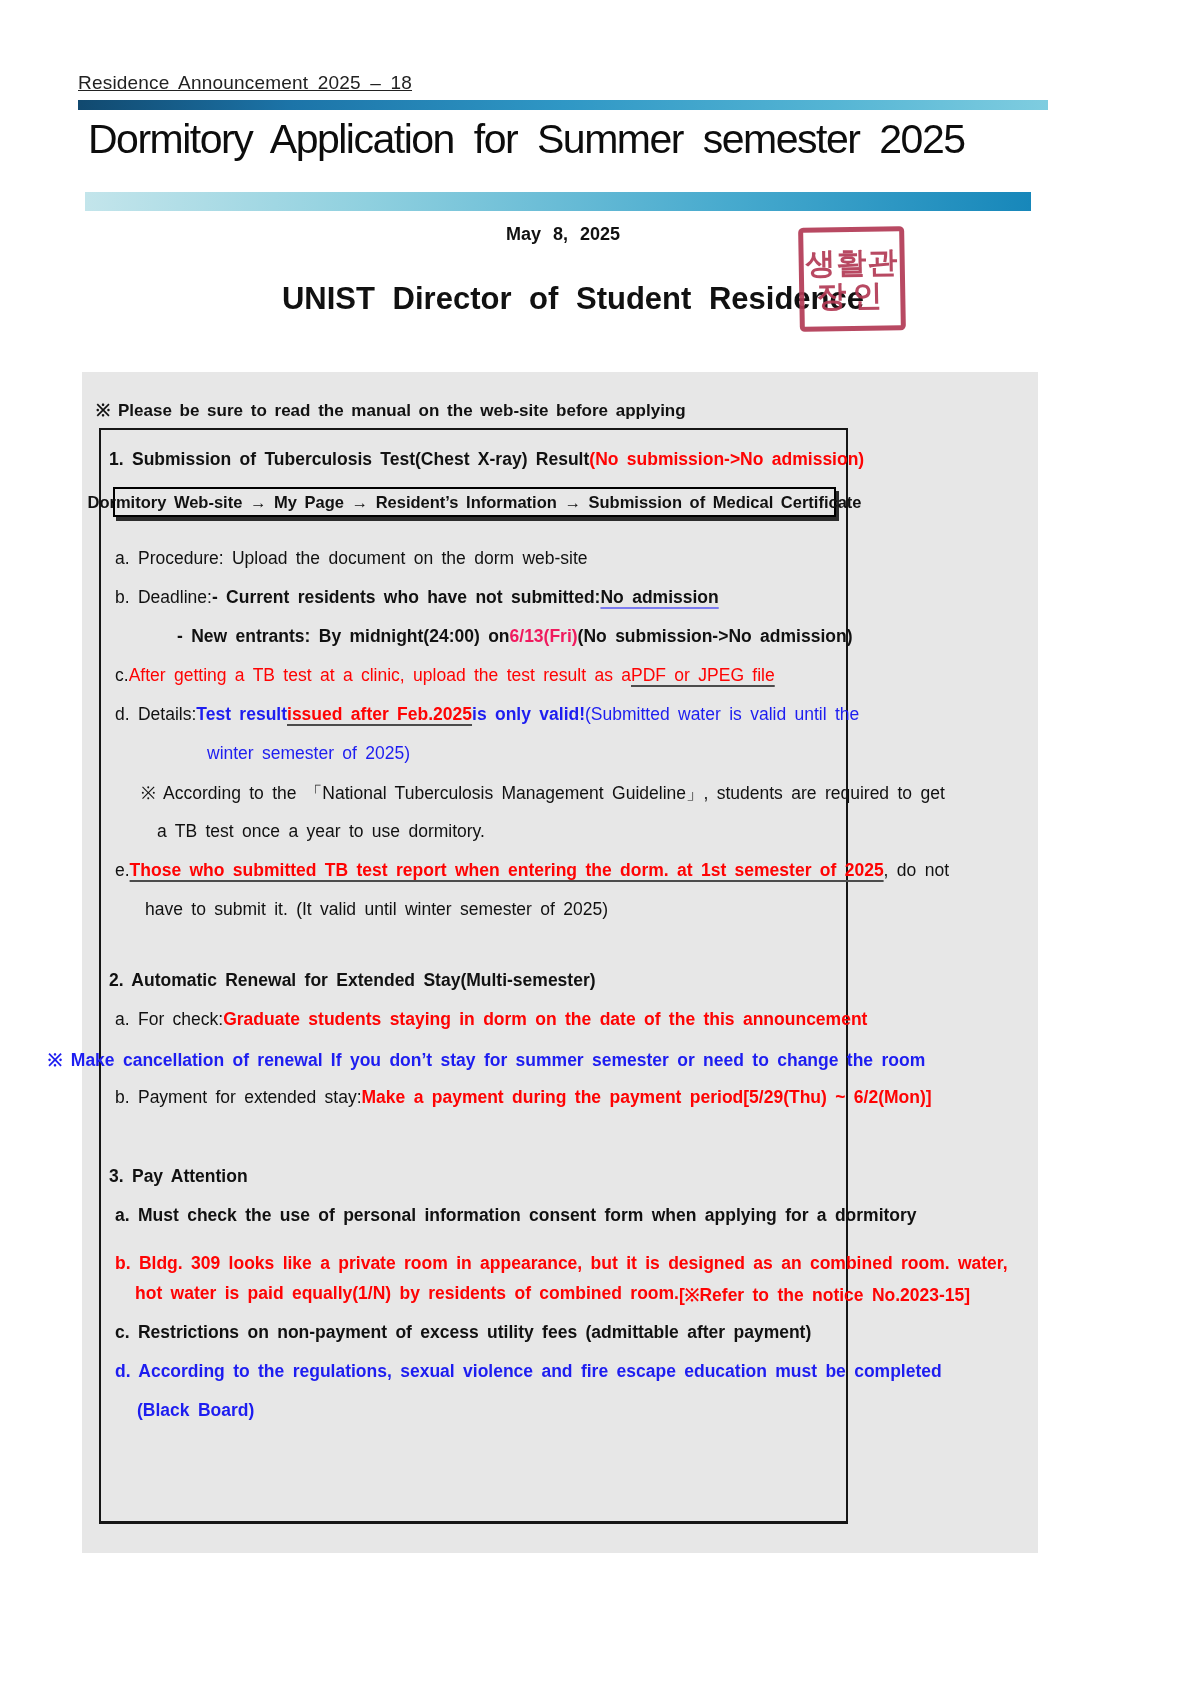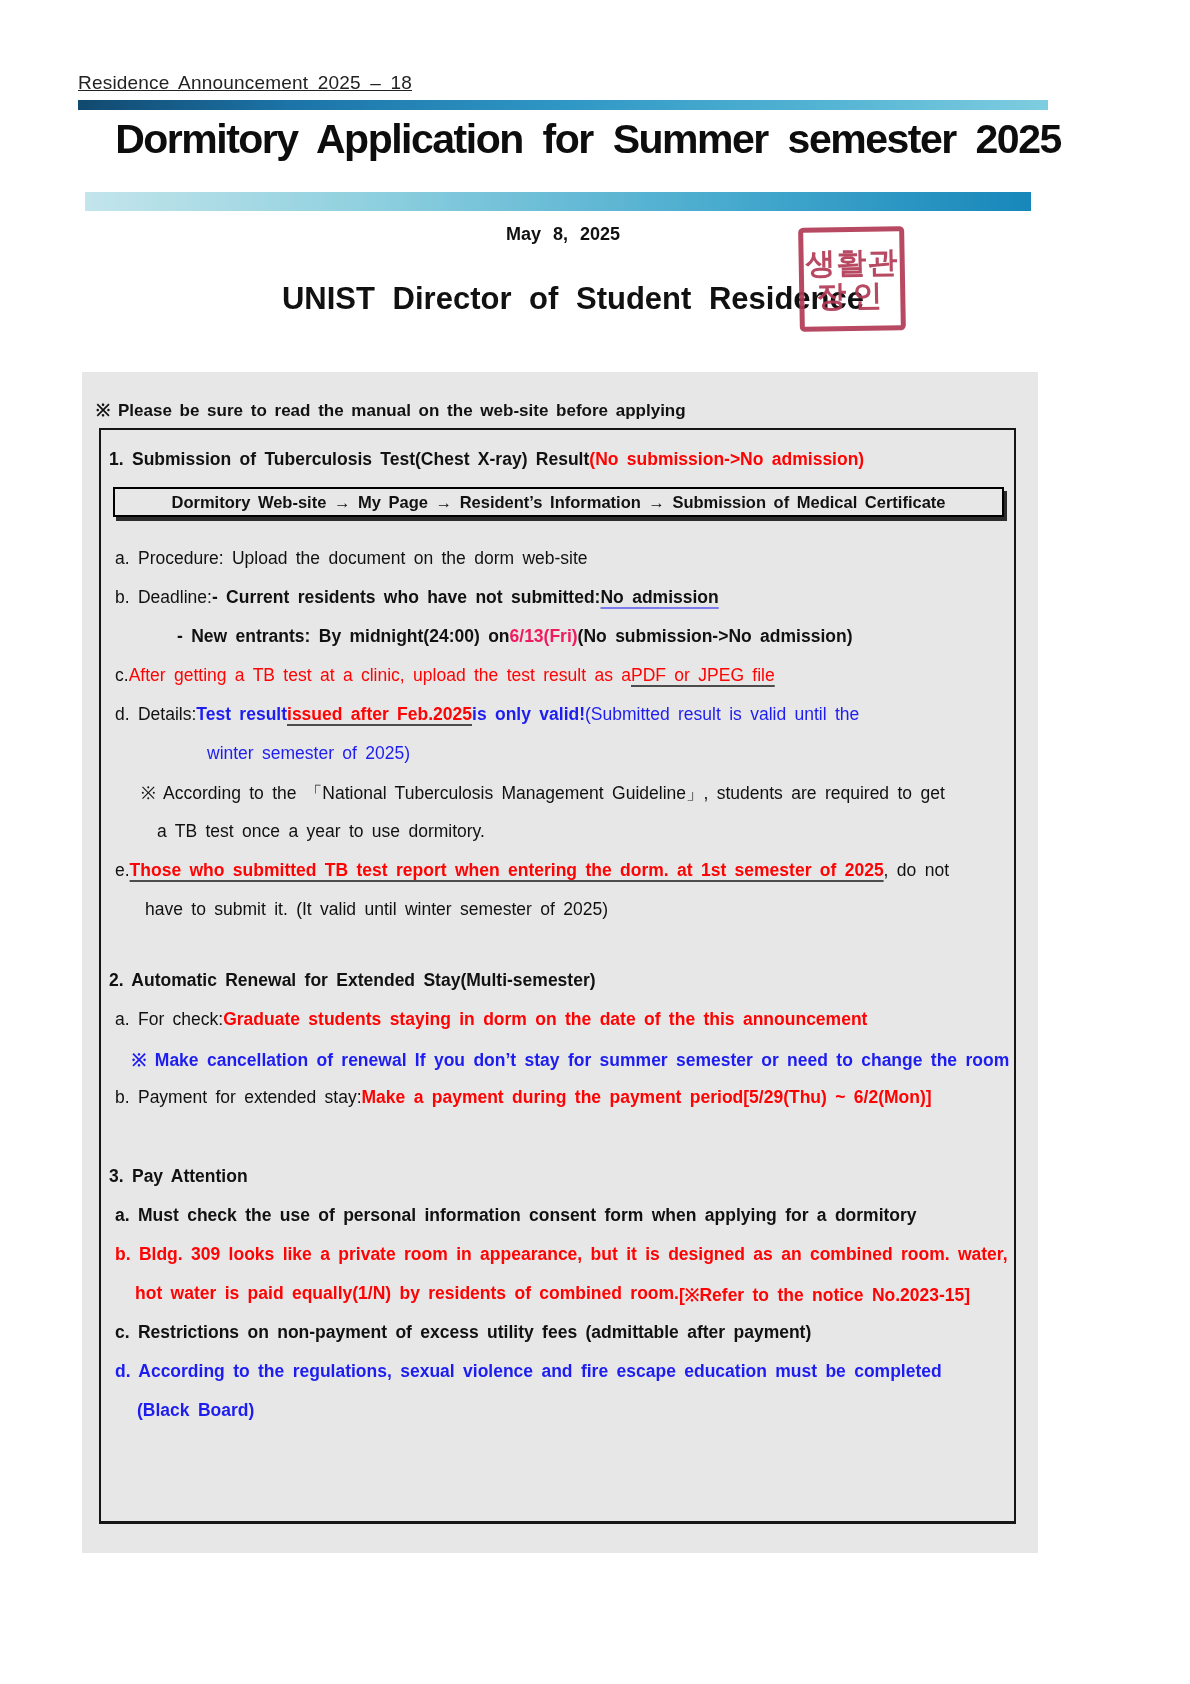--- a/index.html
+++ b/index.html
@@ -14,23 +14,22 @@
   .header-label{
     position:absolute; left:78px; top:72px; font-size:19px; font-weight:400;
     letter-spacing:.2px; word-spacing:4px; color:#222;text-decoration:underline;
   }
   .rule-top{
     position:absolute; left:78px; top:100px; width:970px; height:10px;
     background:linear-gradient(to right,#11496f 0%,#1c74a8 22%,#2f97c5 50%,#55b5d4 78%,#7fcde0 100%);
   }
   .page-title{
     position:absolute; left:88px; top:116px; width:1000px;
-    font-size:41px; font-weight:700; letter-spacing:-1.5px; word-spacing:10px; color:#0d0d0d;
+    font-size:41px; font-weight:400; letter-spacing:-1.5px; word-spacing:10px; color:#0d0d0d;
     white-space:nowrap;
-    text-align:center;
   }
   .rule-title{
     position:absolute; left:85px; top:192px; width:946px; height:19px;
     background:linear-gradient(to right,#c3e5eb 0%,#8fd0df 30%,#47aace 68%,#1787ba 100%);
   }
   .date-line{
     position:absolute; left:78px; top:224px; width:970px; text-align:center;
     font-size:18px; font-weight:700; word-spacing:7px;
   }
   .signature-line{
@@ -47,21 +46,21 @@
   .stamp .s1{font-size:30px; letter-spacing:1px;}
   .stamp .s2{font-size:30px; letter-spacing:6px;}
   .gray-box{
     position:absolute; left:82px; top:372px; width:956px; height:1181px;
     background:var(--box-bg);
   }
   .manual-note{
     position:absolute; left:14px; top:26px; font-size:17px; font-weight:700; word-spacing:3px;
   }
   .inner-box{
-    position:absolute; left:17px; top:56px; width:917px; height:1096px;
+    position:absolute; left:17px; top:56px; width:749px; height:1096px;
     border:2px solid #161616; border-bottom-width:3px; box-sizing:border-box;
     padding-top:10px;
   }
   .line{
     height:39px; display:flex; align-items:center; font-size:17.5px;
     word-spacing:3.5px; white-space:nowrap;
   }
   .crumb-box{
     margin:8px 10px 22px 12px; height:26px; border:2px solid #000;
     box-shadow:3px 4px 0 rgba(10,10,10,.85); background:var(--box-bg);
@@ -120,21 +119,21 @@
           <div class="line" style="padding-left: 14px;">
             <span>c. </span>
             <span class="red">After getting a TB test at a clinic, upload the test result as a </span>
             <span class="red uld">PDF or JPEG file</span>
           </div>
           <div class="line" style="padding-left: 14px;">
             <span>d. Details: </span>
             <span class="b blue">Test result </span>
             <span class="b red uld">issued after Feb.2025</span>
             <span class="b blue"> is only valid! </span>
-            <span class="blue">(Submitted result is valid until the</span>
+            <span class="blue">(Submitted water is valid until the</span>
           </div>
           <div class="line" style="padding-left: 106px;">
             <span class="blue">winter semester of 2025)</span>
           </div>
           <div class="line" style="padding-left: 40px;">
             <span>※ According to the 「National Tuberculosis Management Guideline」, students are required to get</span>
           </div>
           <div class="line" style="padding-left: 56px;">
             <span>a TB test once a year to use dormitory.</span>
           </div>
@@ -161,21 +160,21 @@
             <span>b. Payment for extended stay: </span>
             <span class="b red">Make a payment during the payment period[5/29(Thu) ~ 6/2(Mon)]</span>
           </div>
           <div style="height: 40px;"></div>
           <div class="line" style="padding-left: 8px;">
             <span class="b">3. Pay Attention</span>
           </div>
           <div class="line" style="padding-left: 14px;">
             <span class="b">a. Must check the use of personal information consent form when applying for a dormitory</span>
           </div>
-          <div class="line" style="padding-left: 14px;">
+          <div class="line" style="padding-left: 14px; align-items: flex-end;">
             <span class="b red">b. Bldg. 309 looks like a private room in appearance, but it is designed as an combined room. water,</span>
           </div>
           <div class="line" style="padding-left: 34px;">
             <span class="b red">hot water is paid equally(1/N) by residents of combined room. </span>
             <span class="b red i">[※Refer to the notice No.2023-15]</span>
           </div>
           <div class="line" style="padding-left: 14px;">
             <span class="b">c. Restrictions on non-payment of excess utility fees (admittable after payment)</span>
           </div>
           <div class="line" style="padding-left: 14px;">

